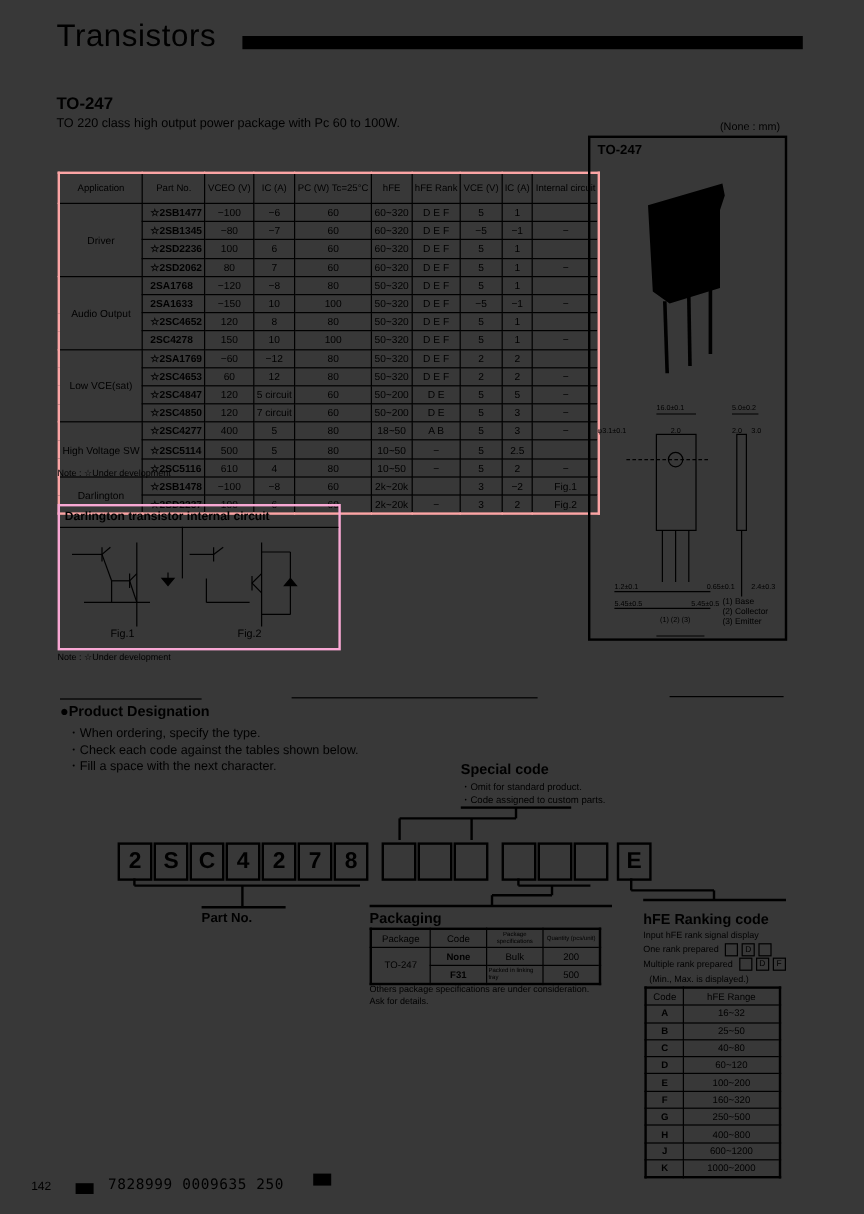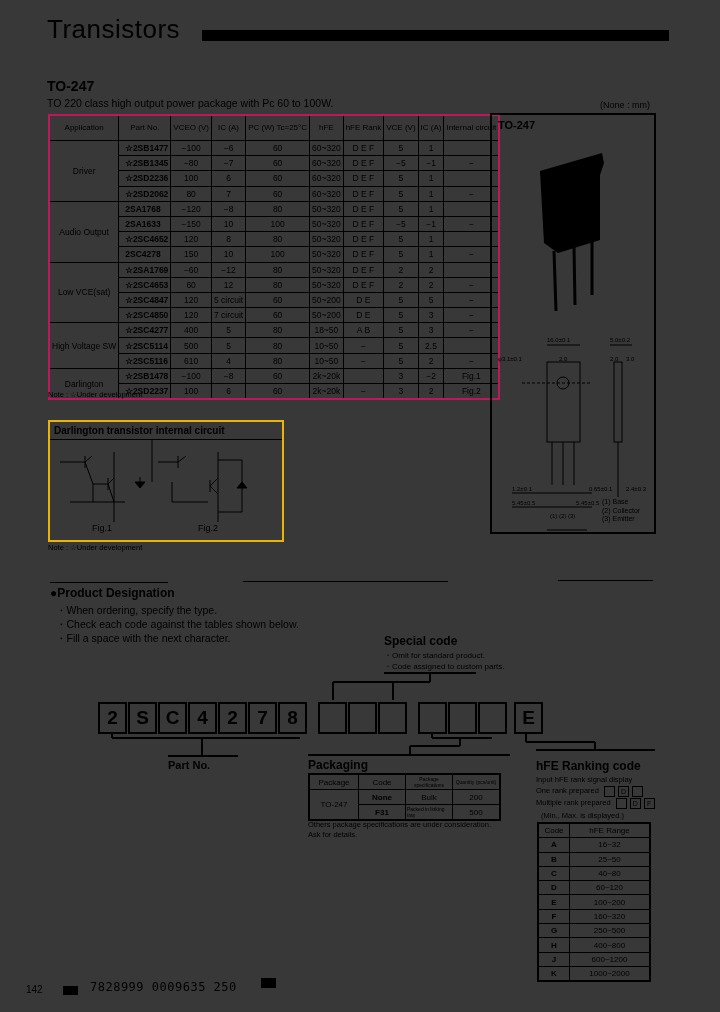--- a/index.html
+++ b/index.html
@@ -12,28 +12,28 @@
   .title-bar { left: 202px; top: 30px; width: 467px; height: 11px; background: #000; }
   .sec-title { left: 47px; top: 78px; font-size: 14px; font-weight: bold; }
   .sec-sub { left: 47px; top: 97px; font-size: 10.5px; }
   .unit { left: 600px; top: 100px; font-size: 9px; }
 
   table.spec { position: absolute; left: 48px; top: 114px; width: 418px; border-collapse: collapse; font-size: 8.5px; }
   table.spec td, table.spec th { border: 1px solid #000; padding: 0 2px; height: 14.2px; text-align: center; font-weight: normal; white-space: nowrap; }
   table.spec th { height: 24px; font-size: 8px; line-height: 10px; }
   table.spec td.pn { text-align: left; font-weight: bold; padding-left: 6px; }
   table.spec td.app { text-align: center; }
-  table.spec { border: 2px solid #be185d; }
+  table.spec { border: 2px solid #fca5a5; margin-top: 29px; }
 
   .note1 { left: 48px; top: 390px; font-size: 7.5px; }
 
   .pkg-box { left: 490px; top: 113px; width: 162px; height: 417px; border: 2px solid #000; }
   .pkg-box .lbl { position: absolute; left: 6px; top: 4px; font-size: 11px; font-weight: bold; }
 
-  .darl-box { left: 48px; top: 420px; width: 232px; height: 118px; border: 2px solid #eab308; }
+  .darl-box { left: 48px; top: 420px; width: 232px; height: 118px; border: 2px solid #f9a8d4; }
   .darl-box .lbl { position: absolute; left: 4px; top: 3px; font-size: 10px; font-weight: bold; }
   .darl-box .hr { position: absolute; left: 0; top: 17px; width: 100%; height: 1px; background:#000; }
   .note2 { left: 48px; top: 543px; font-size: 7.5px; }
 
   .rule { height: 1px; background: #000; }
 
   .pd-title { left: 50px; top: 586px; font-size: 12px; font-weight: bold; }
   .pd-item { left: 56px; font-size: 10.5px; }
 
   .sc-title { left: 384px; top: 634px; font-size: 12px; font-weight: bold; }

